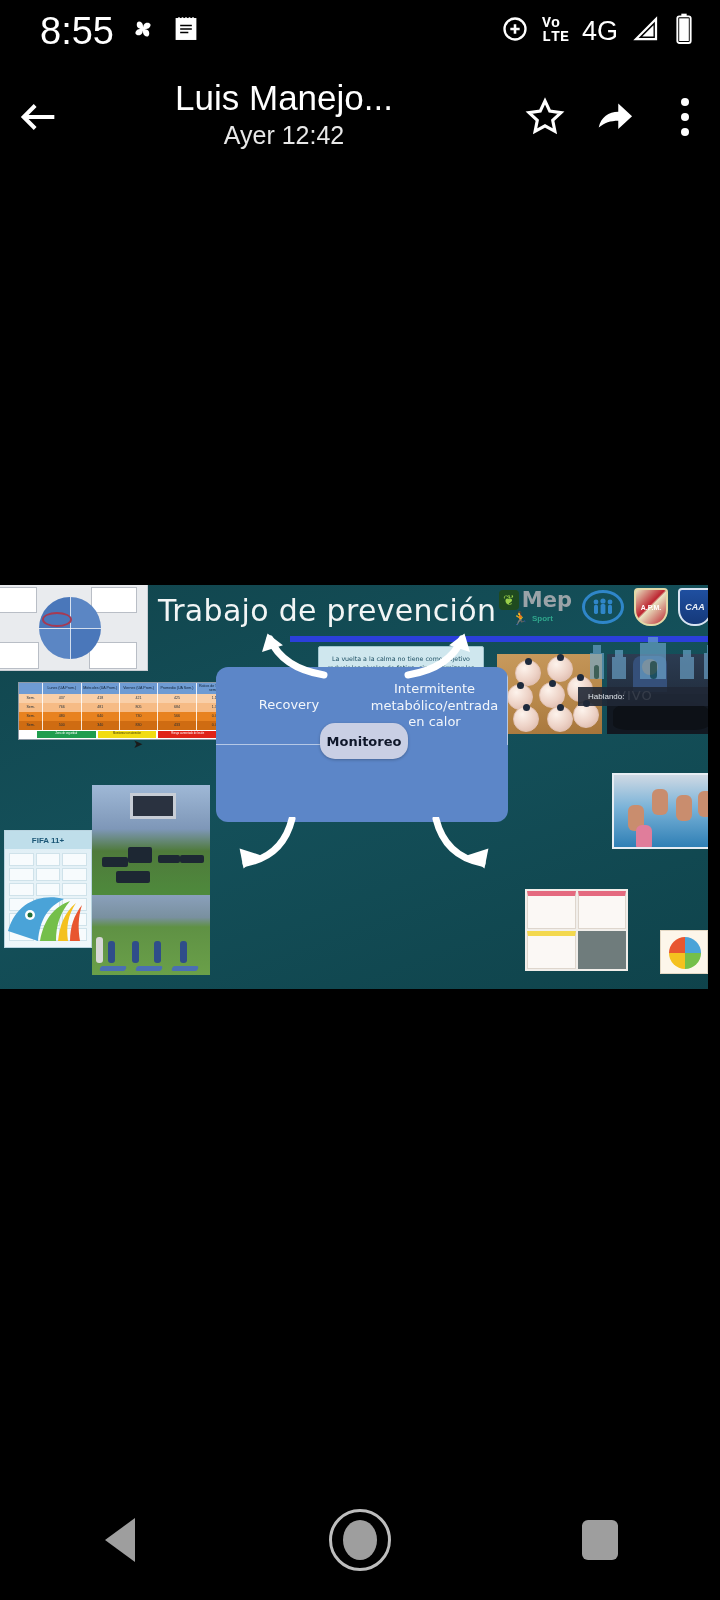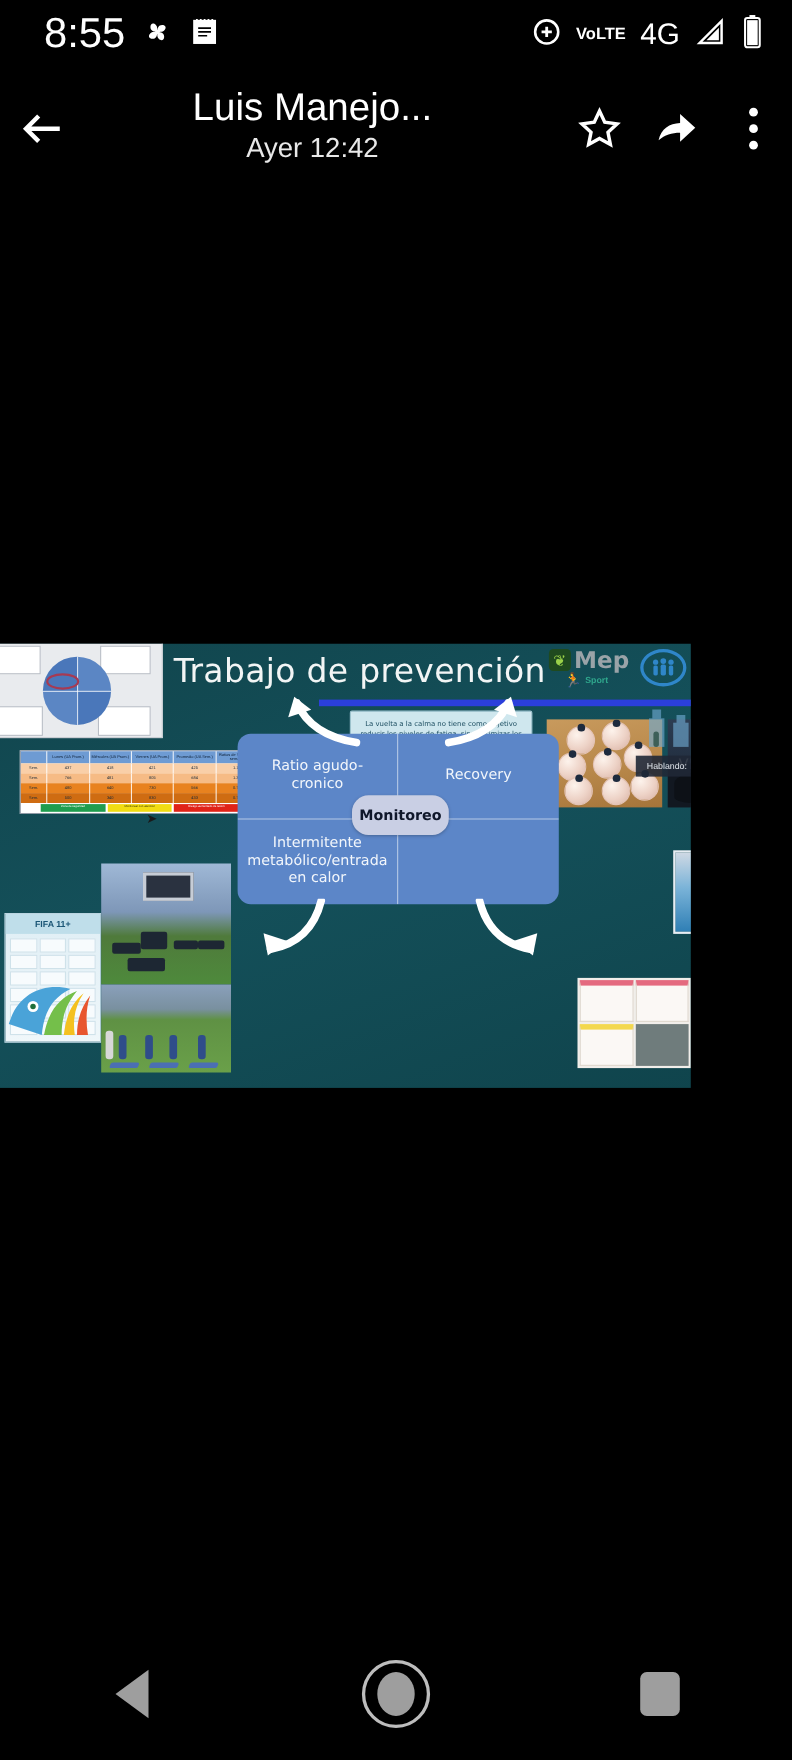--- a/index.html
+++ b/index.html
@@ -32,21 +32,21 @@
   .title-main { font-size: 35px; font-weight: 500; color: #fff; line-height: 1.05;
                 white-space: nowrap; overflow: hidden; }
   .title-sub { font-size: 25px; font-weight: 400; color: #e8e8e8; line-height: 1.5; }
   .ab-actions { display: flex; align-items: center; }
   .ab-btn { width: 70px; height: 70px; display: flex; align-items: center; justify-content: center; }
   .dots { display: flex; flex-direction: column; gap: 7px; align-items: center; }
   .dots i { width: 8px; height: 8px; border-radius: 50%; background: #fff; display: block; }
 
   
   .media-wrap {
-    position: absolute; top: 585px; left: 0; width: 628px; height: 404px;
+    position: absolute; top: 585px; left: 0; width: 708px; height: 404px;
     background: #000; overflow: hidden;
   }
   .slide {
     position: absolute; inset: 0; width: 720px; height: 404px;
     background: #134a52;
     background: linear-gradient(160deg, #11454d 0%, #14505a 45%, #0f434b 100%);
     overflow: hidden;
   }
   
   .slide-title {
@@ -277,21 +277,21 @@
         </svg>
       </span>
     </div>
     <div class="sb-right">
       <span class="ic">
         <svg width="28" height="28" viewBox="0 0 24 24" fill="none" stroke="#fff" stroke-width="2">
           <circle cx="12" cy="12" r="9"></circle>
           <path d="M12 8v8M8 12h8" stroke="#fff" stroke-width="2.2"></path>
         </svg>
       </span>
-      <span class="ic" style="display:flex;flex-direction:row;line-height:.95;">
+      <span class="ic" style="display:flex;flex-direction:column;line-height:.95;font-family:Liberation Mono, monospace;">
         <b style="font-size:15px;font-weight:700;color:#fff;">Vo</b>
         <b style="font-size:15px;font-weight:700;color:#fff;">LTE</b>
       </span>
       <span class="ic" style="font-size:27px;font-weight:500;color:#fff;line-height:1;">4G</span>
       <span class="ic">
         <svg width="30" height="30" viewBox="0 0 24 24">
           <path d="M20 4 L20 20 L4 20 Z" fill="none" stroke="#fff" stroke-width="1.8"></path>
           <path d="M18 9 L18 18 L9 18 Z" fill="#fff"></path>
         </svg>
       </span>
@@ -481,21 +481,20 @@
         <g fill="#14505a">
           <rect x="60" y="24" width="7" height="18" rx="3.5"></rect>
           <rect x="4" y="28" width="5" height="14" rx="2.5"></rect>
           <rect x="118" y="28" width="5" height="14" rx="2.5"></rect>
         </g>
       </svg>
       <div class="badge-vivo">VIVO</div>
       <div class="badge-hablando">Hablando:</div>
 
       <div class="monitor">
-        <div class="mq b-r b-b">Ratio agudo-cronico</div>
         <div class="mq b-b">Recovery</div>
         <div class="mq b-r">Intermitente metabólico/entrada en calor</div>
       </div>
       <div class="monitor-center">Monitoreo</div>
 
       <svg class="arrow" style="left:254px;top:38px;width:78px;height:56px;" viewBox="0 0 78 56">
         <path d="M70 52 C58 50 28 44 16 16" stroke="#fff" stroke-width="7" fill="none" stroke-linecap="round"></path>
         <path d="M16 10 L27 26 L5 26 Z" fill="#fff" transform="rotate(-18 16 18)"></path>
       </svg>
       <svg class="arrow" style="left:400px;top:38px;width:78px;height:56px;" viewBox="0 0 78 56">

